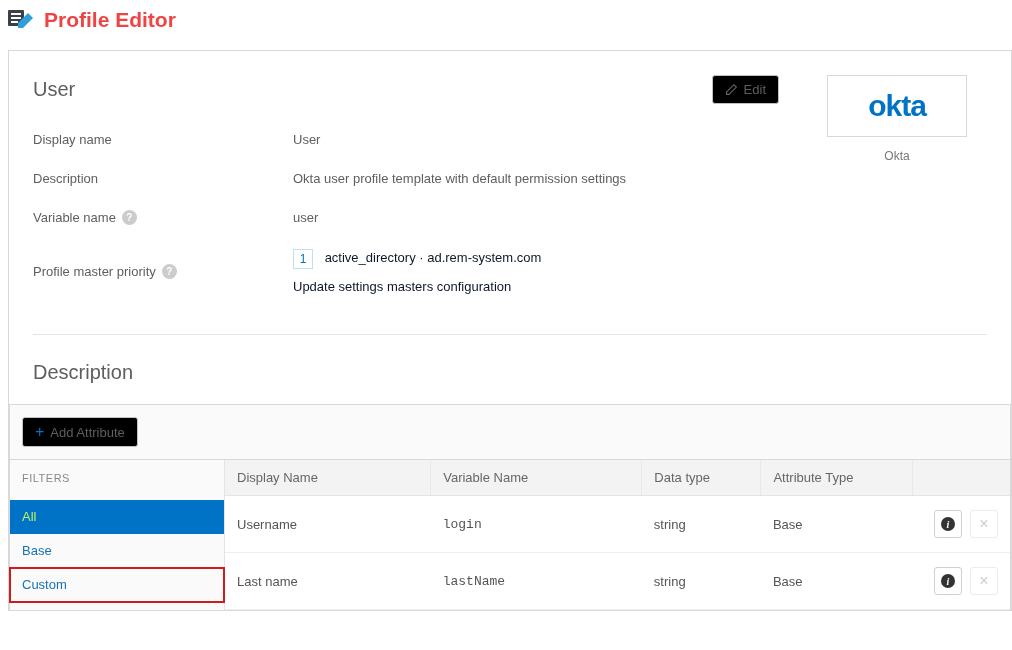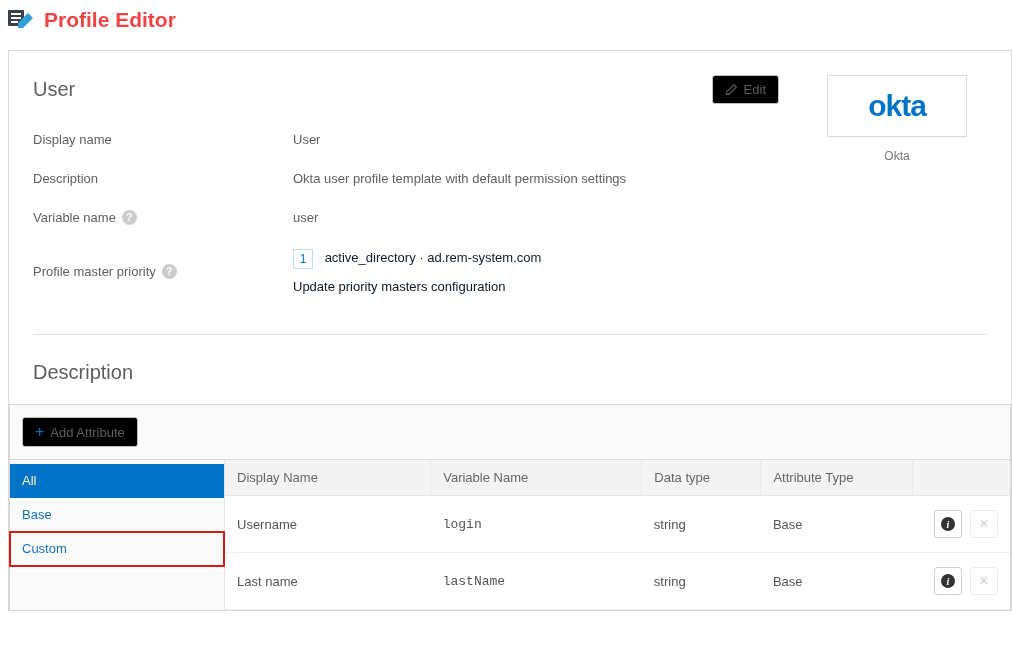--- a/index.html
+++ b/index.html
@@ -167,21 +167,21 @@
   .filters-spacer { height: 4px; }
   .filter-item {
     padding: 9px 12px;
     font-size: 13px;
     color: #1572b6;
     cursor: pointer;
     border-bottom: 1px solid transparent;
   }
   .filter-item.active {
     background: #0073c6;
-    color: #fef9c3;
+    color: #bef264;
   }
   .filter-item.highlighted {
     outline: 2px solid #d11a1a;
     outline-offset: -1px;
   }
   .table-col { flex: 1; }
   table.attr-table {
     width: 100%;
     border-collapse: collapse;
   }
@@ -307,21 +307,21 @@
           <div class="field-label">
             <span>Profile master priority</span>
             <span class="help-dot">?</span>
           </div>
           <div class="field-value">
             <div>
               <span class="priority-box">1</span>
               <a class="link">active_directory · ad.rem-system.com</a>
             </div>
             <div class="master-row2">
-              <a class="link">Update priority masters configuration</a>
+              <a class="link">Update settings masters configuration</a>
             </div>
           </div>
         </div>
       </div>
 
       <div class="top-right">
         <div class="logo-box">
           <span class="logo-text">okta</span>
         </div>
         <div class="logo-caption">Okta</div>
@@ -334,20 +334,21 @@
 
     <div class="attr-panel">
       <div class="attr-toolbar">
         <button class="btn">
           <span class="plus">+</span>
           <span>Add Attribute</span>
         </button>
       </div>
       <div class="attr-body">
         <div class="filters-col">
+          <div class="filters-header">FILTERS</div>
           <div class="filters-spacer"></div>
           <div id="filters-list">
               <div class="filter-item active">All</div>
               <div class="filter-item">Base</div>
               <div class="filter-item highlighted">Custom</div>
             </div>
         </div>
         <div class="table-col">
           <table class="attr-table">
             <thead>

